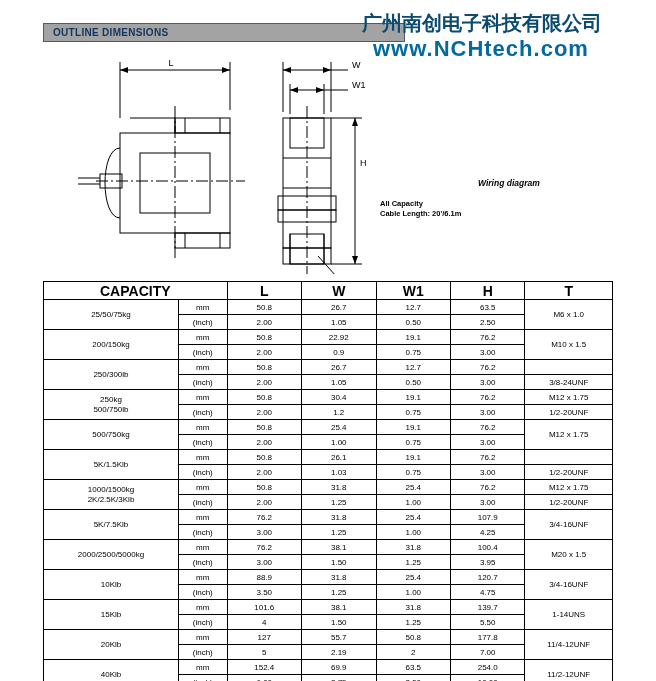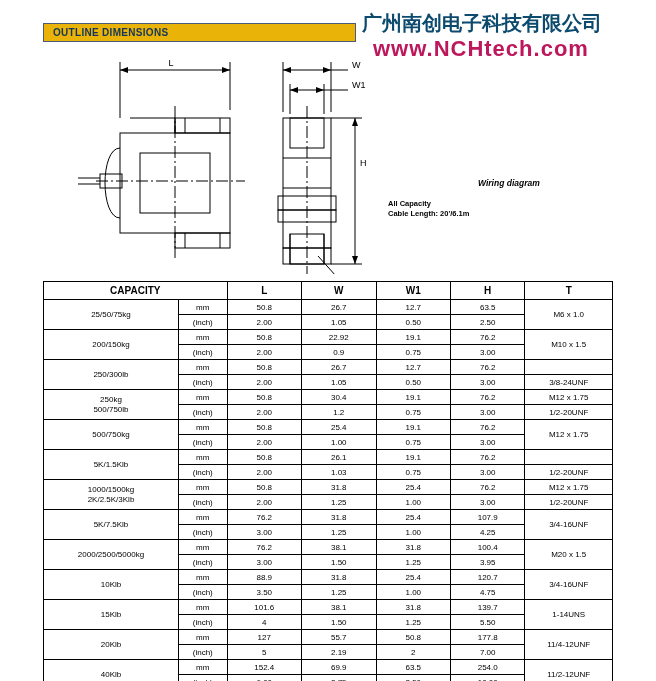--- a/index.html
+++ b/index.html
@@ -6,72 +6,72 @@
   body{
     width:656px;height:681px;
     background:#ffffff;
     font-family:"Liberation Sans", sans-serif;
     color:#000;
     position:relative;
     overflow:hidden;
   }
   
   .header-bar{
-    position:absolute;left:43px;top:23px;width:313px;height:19px;
-    background:#eab308;border:1px solid #4a5a7a;
+    position:absolute;left:43px;top:23px;width:362px;height:19px;
+    background:#a3a3a3;border:1px solid #4a5a7a;
     box-sizing:border-box;
   }
   .header-bar .title{
     position:absolute;left:9px;top:3px;
     font-size:10px;font-weight:bold;letter-spacing:.3px;color:#13365e;
   }
   
   .wm-cn{
     position:absolute;left:362px;top:10px;
     font-size:20px;font-weight:bold;color:#0c4a6e;
     font-family:"DejaVu Sans", sans-serif;
     white-space:nowrap;
   }
   .wm-en{
     position:absolute;left:373px;top:36px;
-    font-size:22px;font-weight:bold;color:#be185d;
+    font-size:22px;font-weight:bold;color:#0369a1;
     letter-spacing:1px;white-space:nowrap;
   }
   
   .drawing{position:absolute;left:0;top:48px;width:656px;height:226px;}
   .drawing svg{display:block;}
   
   .wiring{
     position:absolute;left:478px;top:178px;
     font-size:8.5px;font-style:italic;color:#000;font-weight:bold;
   }
   .wiring .wtitle{font-style:italic;margin-bottom:3px;}
   .wiring table{border-collapse:collapse;font-size:8.5px;font-style:italic;}
   .wiring td{padding:0 0 1px 0;}
   .wiring td.lbl{width:72px;}
   .cap-note{
     position:absolute;left:380px;top:199px;
-    font-size:7.5px;font-weight:bold;line-height:1.35;margin-left:8px;
+    font-size:7.5px;font-weight:bold;line-height:1.35;
   }
   
   table.dim{
     position:absolute;left:43px;top:281px;
     border-collapse:collapse;
     font-size:8px;
     width:570px;
   }
   table.dim td,table.dim th{
     border:1px solid #000;
     text-align:center;
     vertical-align:middle;
     height:14px;
     font-weight:normal;
     padding:0;
   }
-  table.dim th{font-weight:bold;font-size:10px;height:17px;}
+  table.dim th{font-weight:bold;font-size:14px;height:17px;}
   .c-cap{width:124px;}
   .c-unit{width:44px;margin-top:44px;}
   .c-v{width:68px;}
   .c-t{width:80px;}
   .cap-cell{line-height:1.25;font-size:8px;}
 </style>
 </head>
 <body>
 
 <div class="header-bar">

